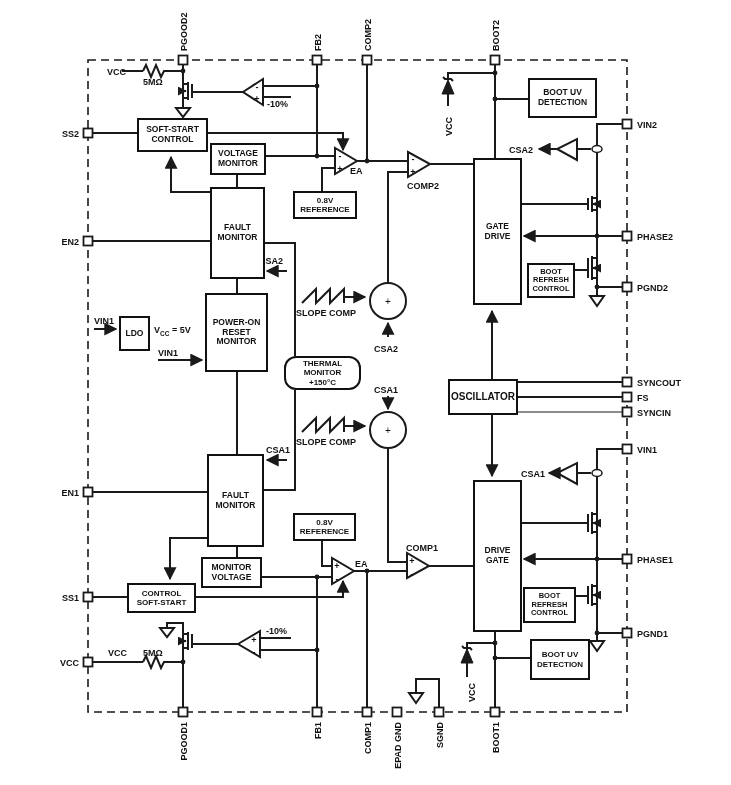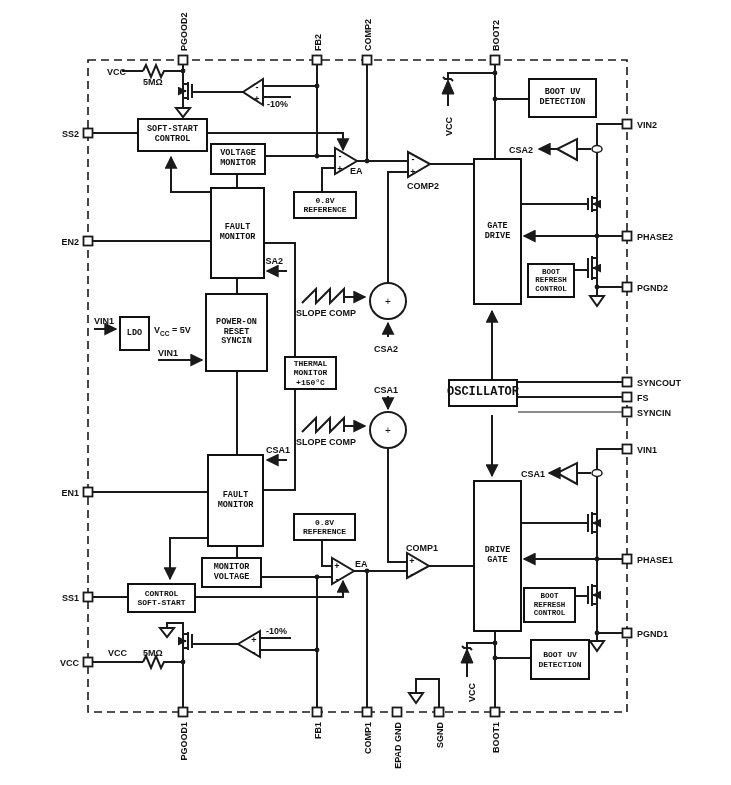--- a/index.html
+++ b/index.html
@@ -14,21 +14,21 @@
   .w circle.sum{fill:#ffffff;stroke:#1a1a1a;stroke-width:2;}
   .w ellipse.sense{fill:#ffffff;stroke:#1a1a1a;stroke-width:1.5;}
   .dots circle{fill:#1a1a1a;stroke:none;}
   .border{fill:none;stroke:#1a1a1a;stroke-width:1.6;stroke-dasharray:8 5;}
   .pinsq{fill:#ffffff;stroke:#1a1a1a;stroke-width:1.8;}
   text{fill:#111;}
   .pinlbl{font-size:9px;font-weight:bold;}
   .lbl{font-size:9px;font-weight:bold;}
   .block{position:absolute;box-sizing:border-box;border:2.5px solid #111;background:#fff;
          display:flex;align-items:center;justify-content:center;text-align:center;
-         font-weight:bold;white-space:pre-line;line-height:1.15;color:#111;font-family:Liberation Mono, monospace;}
+         font-weight:bold;white-space:pre-line;line-height:1.15;color:#111;}
 </style>
 </head>
 <body>
 
 <div class="stage">
 
 <svg id="d-svg" width="731" height="785" viewBox="0 0 731 785">
   <defs>
     <marker id="ah" viewBox="0 0 10 10" refX="9" refY="5" markerWidth="6.5" markerHeight="6.5" orient="auto-start-reverse">
       <path d="M0,0 L10,5 L0,10 z" fill="#1a1a1a"></path>
@@ -277,33 +277,33 @@
       <div class="block" style="left: 137px; top: 118px; width: 71px; height: 34px; font-size: 8.5px;">SOFT-START
 CONTROL</div>
       <div class="block" style="left: 210px; top: 143px; width: 56px; height: 32px; font-size: 8.5px;">VOLTAGE
 MONITOR</div>
       <div class="block" style="left: 210px; top: 187px; width: 55px; height: 92px; font-size: 8.5px;">FAULT
 MONITOR</div>
       <div class="block" style="left: 293px; top: 191px; width: 64px; height: 28px; font-size: 8px;">0.8V
 REFERENCE</div>
       <div class="block" style="left: 205px; top: 293px; width: 63px; height: 79px; font-size: 8.5px;">POWER-ON
 RESET
-SYNCIN</div>
+MONITOR</div>
       <div class="block" style="left: 119px; top: 316px; width: 31px; height: 35px; font-size: 8.5px;">LDO</div>
-      <div class="block" style="left: 284px; top: 356px; width: 53px; height: 34px; font-size: 8px;">THERMAL
+      <div class="block" style="left: 284px; top: 356px; width: 77px; height: 34px; font-size: 8px; border-radius: 12px;">THERMAL
 MONITOR
 +150°C</div>
       <div class="block" style="left: 528px; top: 78px; width: 69px; height: 40px; font-size: 8.5px;">BOOT UV
 DETECTION</div>
       <div class="block" style="left: 473px; top: 158px; width: 49px; height: 147px; font-size: 8.5px;">GATE
 DRIVE</div>
       <div class="block" style="left: 527px; top: 263px; width: 48px; height: 35px; font-size: 7.5px;">BOOT
 REFRESH
 CONTROL</div>
-      <div class="block" style="left: 448px; top: 379px; width: 70px; height: 28px; font-size: 12px; text-align: right;">OSCILLATOR</div>
+      <div class="block" style="left: 448px; top: 379px; width: 70px; height: 36px; font-size: 10px; text-align: right;">OSCILLATOR</div>
       <div class="block" style="left: 207px; top: 454px; width: 57px; height: 93px; font-size: 8.5px;">FAULT
 MONITOR</div>
       <div class="block" style="left: 201px; top: 557px; width: 61px; height: 31px; font-size: 8.5px;">MONITOR
 VOLTAGE</div>
       <div class="block" style="left: 293px; top: 513px; width: 63px; height: 28px; font-size: 8px;">0.8V
 REFERENCE</div>
       <div class="block" style="left: 127px; top: 583px; width: 69px; height: 30px; font-size: 8px;">CONTROL
 SOFT-START</div>
       <div class="block" style="left: 473px; top: 480px; width: 49px; height: 152px; font-size: 8.5px;">DRIVE
 GATE</div>

